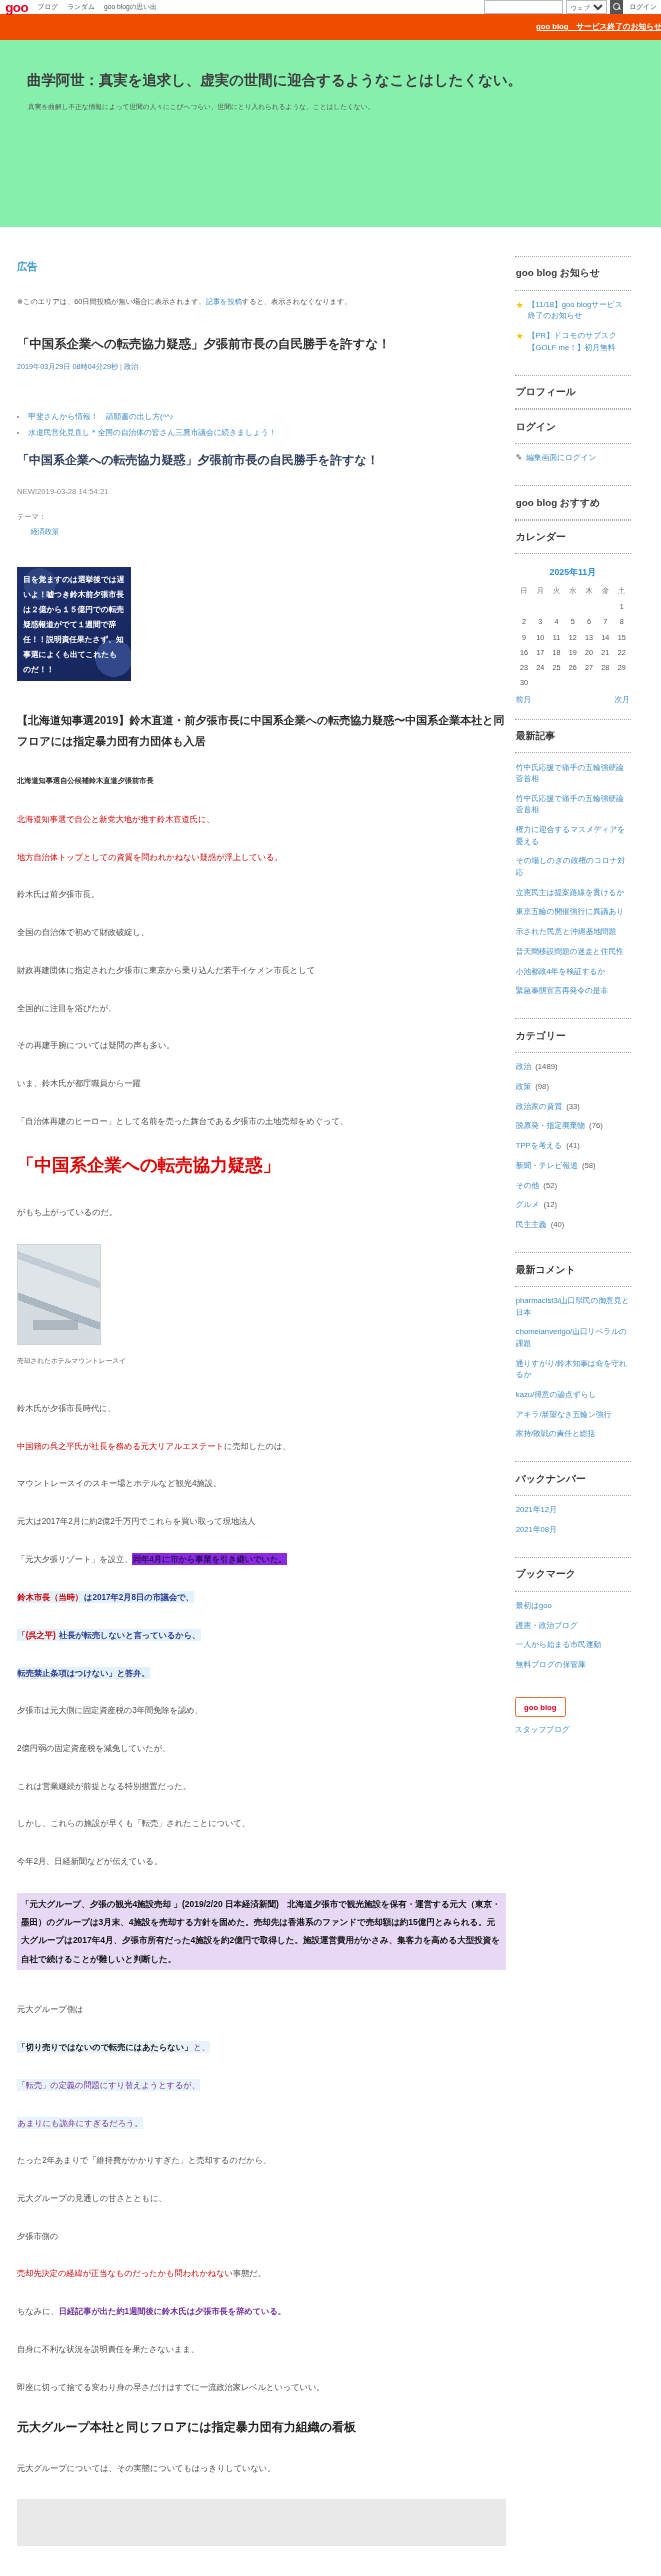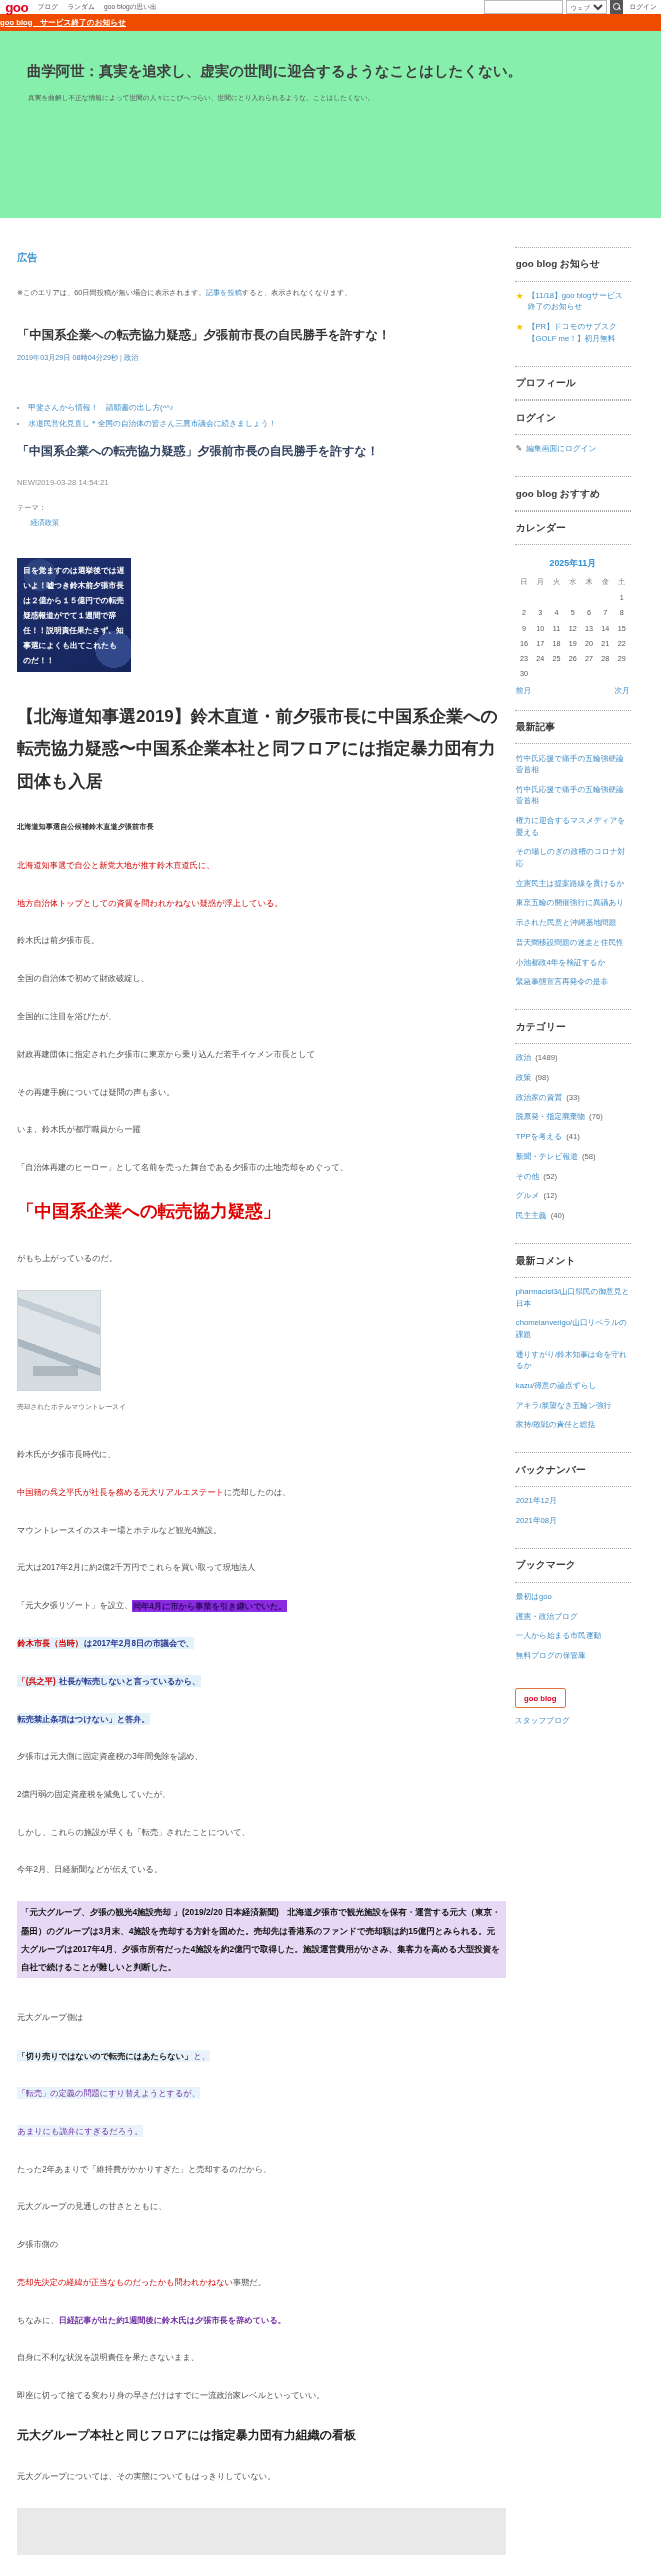--- a/index.html
+++ b/index.html
@@ -11,21 +11,21 @@
   .topnav{display:flex;gap:9.3px;font-size:6.7px;color:#555}
   .topnav span{cursor:pointer}
   .top-right{margin-left:auto;display:flex;align-items:center;gap:3.1px}
   .search-input{width:72px;height:12.4px;border:0.5px solid #bbb;font-size:6.2px;padding:0 2.1px}
   .search-select{height:13.4px;border:0.5px solid #bbb;font-size:6.2px;color:#444;background:#fff}
   .search-btn{width:13.4px;height:13.4px;background:#555;border:none;position:relative;cursor:pointer}
   .search-btn .lens{position:absolute;left:3.1px;top:2.6px;width:4.6px;height:4.6px;border:1px solid #fff;border-radius:50%}
   .search-btn .handle{position:absolute;left:7.7px;top:7.7px;width:3.1px;height:1px;background:#fff;transform:rotate(45deg)}
   .login-link{font-size:6.7px;color:#555;margin-left:3.1px}
   
-  .banner{height:17px;background:#f04c00;display:flex;align-items:center;justify-content:flex-start}
+  .banner{height:26px;background:#f04c00;display:flex;align-items:center;justify-content:flex-end}
   .banner a{color:#fff;font-size:7.7px;font-weight:bold;text-decoration:underline}
   
   .bloghead{height:187px;background:#86efac;box-sizing:border-box;padding:31px 0 0 27px}
   .bloghead h1{margin:0;font-size:14.4px;color:#3e3e3e;font-weight:bold}
   .bloghead p{margin:13.4px 0 0 1px;font-size:6.7px;color:#555}
   
   .page{display:flex;align-items:flex-start;background:#fff}
   .main{width:489px;margin-left:17px;padding-top:33px;box-sizing:border-box}
   .sidebar{width:116px;margin-left:8.8px;padding-top:29px;font-size:7.7px}
   
@@ -52,21 +52,21 @@
   .photo{width:84px;height:101px;background:
      linear-gradient(200deg,#dfe6ea 0 28%,#c2ccd4 28% 34%,#dfe4e8 34% 60%,#aab7c1 60% 66%,#d5dce1 66%);
      border:0.5px solid #cfd4d8;box-sizing:border-box;margin:0 0 8.2px;position:relative}
   .photo:after{content:"";position:absolute;left:18%;bottom:14%;width:55%;height:10%;background:#8d99a3;opacity:.55}
   .photo-cap{font-size:6.7px;color:#666;margin:12.4px 0 36px}
   .adstrip{width:100%;height:47px;background:#e9e9e9;margin:3.1px 0 31px}
   
   .b-plain{font-size:8.2px;color:#4c4c4c;line-height:1.8;margin:0 0 23px}
   .b-red{font-size:8.2px;color:#d20000;line-height:1.8;margin:0 0 23px}
   .b-bigred{font-size:17.5px;font-weight:bold;color:#e00000;margin:13.4px 0 29px}
-  .b-h2{font-size:17px;font-weight:bold;color:#2e2e2e;line-height:1.9;margin:16px 0 24px}
+  .b-h2{font-size:11px;font-weight:bold;color:#2e2e2e;line-height:1.9;margin:16px 0 24px}
   .b-h2b{font-size:12px;font-weight:bold;color:#222;margin:4.1px 0 26px}
   .b-capbold{font-size:7.2px;font-weight:bold;color:#333;margin:0 0 27px}
   .b-quote{background:#e7d9f6;font-weight:bold;color:#141414;font-size:8.5px;
            line-height:2.15;padding:2.1px 4.1px;margin:0 0 33px}
   .r-plain{}
   .r-red{color:#d20000}
   .r-pink{color:#e8336e}
   .r-purpleb{color:#7030a0;font-weight:bold}
   .r-navyhl{color:#2b3990;font-weight:bold;background:#e3f1fa;padding:1.5px 0.5px}
   .r-redhl{color:#d20000;font-weight:bold;background:#e3f1fa;padding:1.5px 0.5px}
@@ -159,39 +159,40 @@
       <span>目を覚ますのは選挙後では遅いよ！嘘つき鈴木前夕張市長は２億から１５億円での転売疑惑報道がでて１週間で辞任！！説明責任果たさず、知事選によくも出てこれたものだ！！</span>
     </div>
 
     <div id="article-body">
         <p class="b-h2"><span class="r-plain">【北海道知事選2019】鈴木直道・前夕張市長に中国系企業への転売協力疑惑〜中国系企業本社と同フロアには指定暴力団有力団体も入居</span></p>
         <p class="b-capbold"><span class="r-plain">北海道知事選自公候補鈴木直道夕張前市長</span></p>
         <p class="b-red"><span class="r-plain">北海道知事選で自公と新党大地が推す鈴木直道氏に、</span></p>
         <p class="b-red"><span class="r-plain">地方自治体トップとしての資質を問われかねない疑惑が浮上している。</span></p>
         <p class="b-plain"><span class="r-plain">鈴木氏は前夕張市長。</span></p>
         <p class="b-plain"><span class="r-plain">全国の自治体で初めて財政破綻し、</span></p>
+        <p class="b-plain"><span class="r-plain">財政再建団体に指定された夕張市に東京から乗り込んだ若手イケメン市長として</span></p>
         <p class="b-plain"><span class="r-plain">全国的に注目を浴びたが、</span></p>
-        <p class="b-plain"><span class="r-plain">財政再建団体に指定された夕張市に東京から乗り込んだ若手イケメン市長として</span></p>
         <p class="b-plain"><span class="r-plain">その再建手腕については疑問の声も多い。</span></p>
         <p class="b-plain"><span class="r-plain">いま、鈴木氏が都庁職員から一躍</span></p>
         <p class="b-plain"><span class="r-plain">「自治体再建のヒーロー」として名前を売った舞台である夕張市の土地売却をめぐって、</span></p>
         <p class="b-bigred"><span class="r-plain">「中国系企業への転売協力疑惑」</span></p>
         <p class="b-plain"><span class="r-plain">がもち上がっているのだ。</span></p>
         <div class="photo"></div>
         <div class="photo-cap">売却されたホテルマウントレースイ</div>
         <p class="b-plain"><span class="r-plain">鈴木氏が夕張市長時代に、</span></p>
         <p class="b-plain"><span class="r-red">中国籍の呉之平氏が社長を務める元大リアルエステート</span><span class="r-plain">に売却したのは、</span></p>
         <p class="b-plain"><span class="r-plain">マウントレースイのスキー場とホテルなど観光4施設。</span></p>
         <p class="b-plain"><span class="r-plain">元大は2017年2月に約2億2千万円でこれらを買い取って現地法人</span></p>
         <p class="b-plain"><span class="r-plain">「元大夕張リゾート」を設立、</span><span class="r-vhl">同年4月に市から事業を引き継いでいた。</span></p>
         <p class="b-plain"><span class="r-redhl">鈴木市長（当時）</span><span class="r-navyhl">は2017年2月8日の市議会で、</span></p>
         <p class="b-plain"><span class="r-redhl">「(呉之平) </span><span class="r-navyhl">社長が転売しないと言っているから、</span></p>
         <p class="b-plain"><span class="r-navyhl">転売禁止条項はつけない」と答弁。</span></p>
         <p class="b-plain"><span class="r-plain">夕張市は元大側に固定資産税の3年間免除を認め、</span></p>
         <p class="b-plain"><span class="r-plain">2億円弱の固定資産税を減免していたが、</span></p>
+        <p class="b-plain"><span class="r-plain">これは営業継続が前提となる特別措置だった。</span></p>
         <p class="b-plain"><span class="r-plain">しかし、これらの施設が早くも「転売」されたことについて、</span></p>
         <p class="b-plain"><span class="r-plain">今年2月、日経新聞などが伝えている。</span></p>
         <p class="b-quote"><span class="r-plain">「元大グループ、夕張の観光4施設売却 」(2019/2/20 日本経済新聞)　北海道夕張市で観光施設を保有・運営する元大（東京・墨田）のグループは3月末、4施設を売却する方針を固めた。売却先は香港系のファンドで売却額は約15億円とみられる。元大グループは2017年4月、夕張市所有だった4施設を約2億円で取得した。施設運営費用がかさみ、集客力を高める大型投資を自社で続けることが難しいと判断した。</span></p>
         <p class="b-plain"><span class="r-plain">元大グループ側は</span></p>
         <p class="b-plain"><span class="r-bhl">「切り売りではないので転売にはあたらない」</span><span class="r-phl">と、</span></p>
         <p class="b-plain"><span class="r-phl">「転売」の定義の問題にすり替えようとするが、</span></p>
         <p class="b-plain"><span class="r-phl">あまりにも詭弁にすぎるだろう。</span></p>
         <p class="b-plain"><span class="r-plain">たった2年あまりで「維持費がかかりすぎた」と売却するのだから、</span></p>
         <p class="b-plain"><span class="r-plain">元大グループの見通しの甘さとともに、</span></p>
         <p class="b-plain"><span class="r-plain">夕張市側の</span></p>

